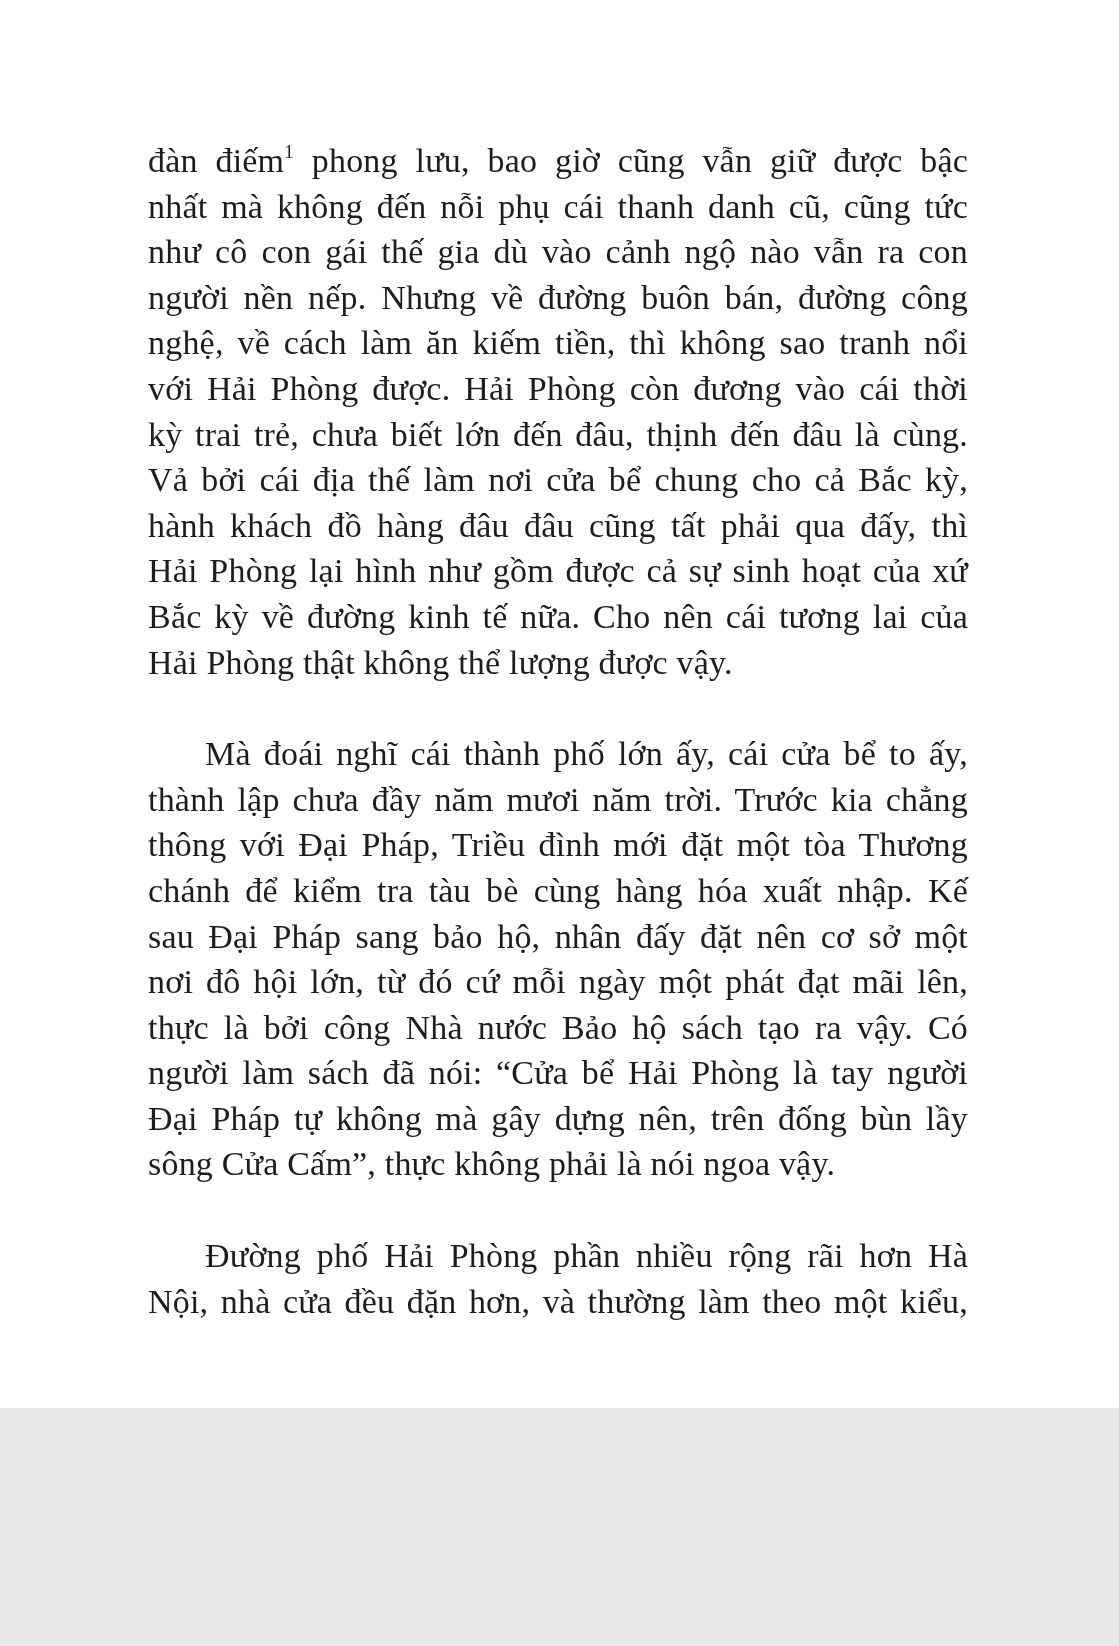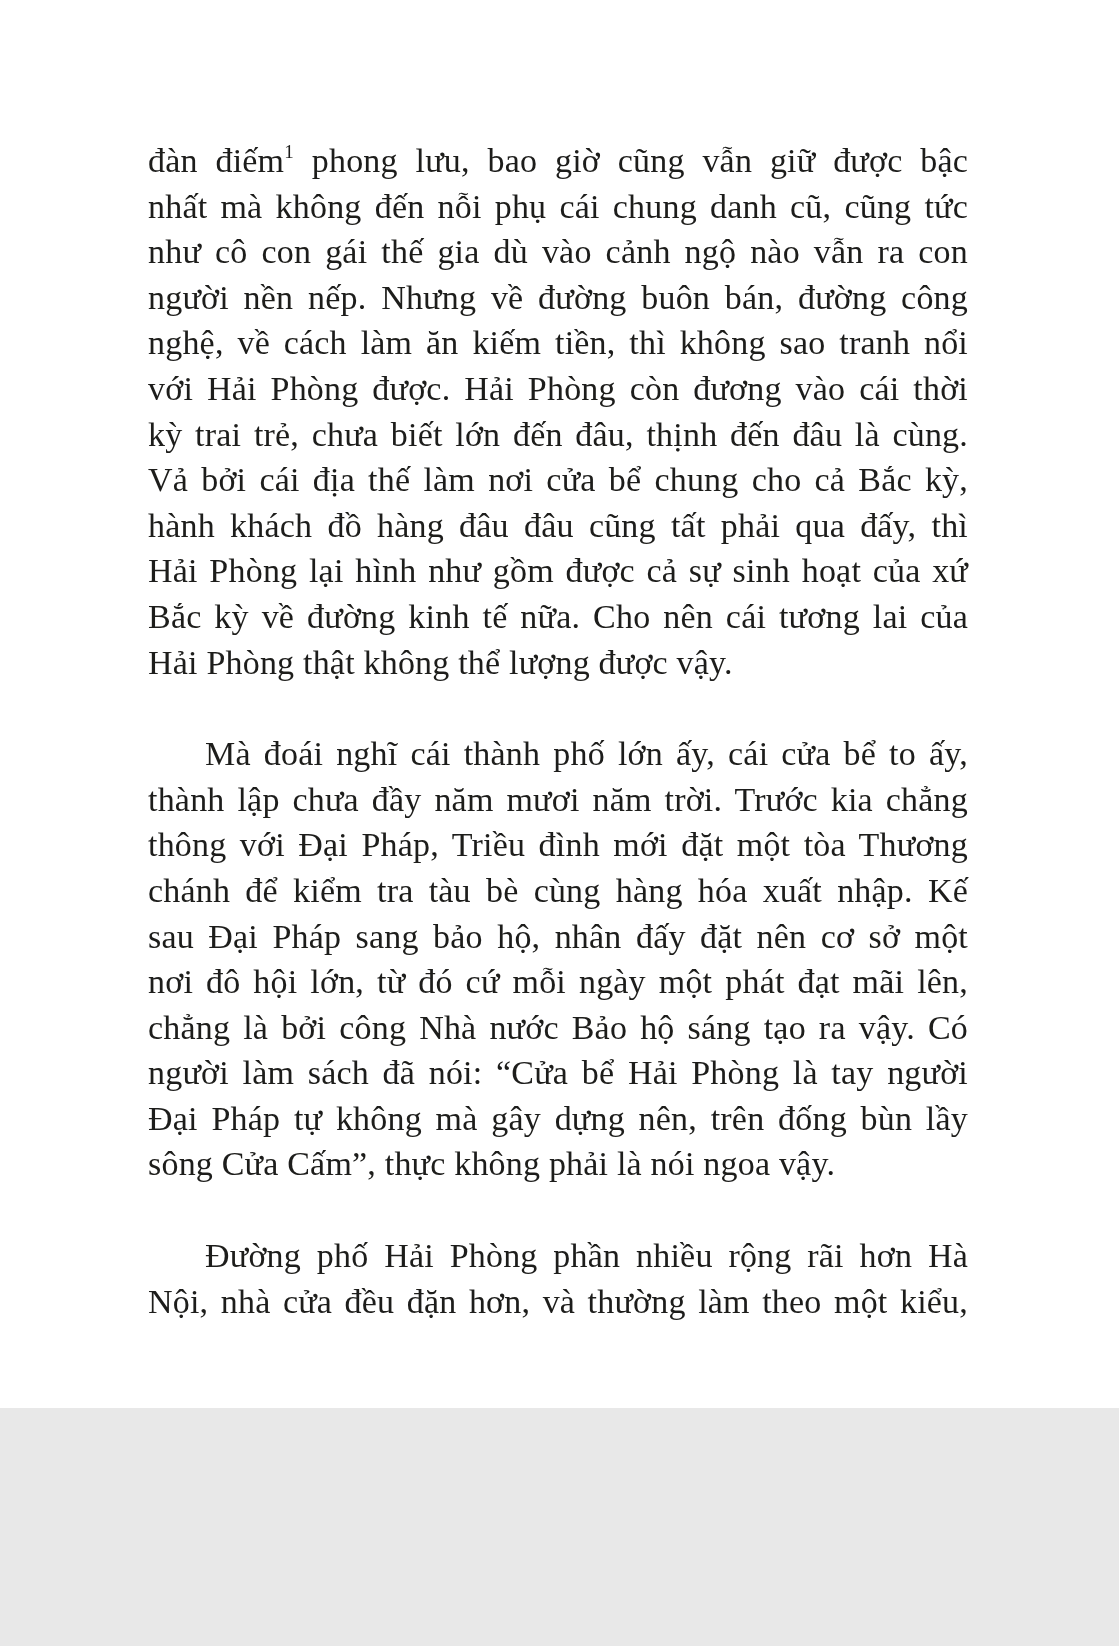--- a/index.html
+++ b/index.html
@@ -89,41 +89,41 @@
 </style>
 </head>
 <body>
 
 <div class="page">
 
   <main class="text-block">
 
     <div class="para">
       <div class="line"><span>đàn điếm</span><sup>1</sup><span> phong lưu, bao giờ cũng vẫn giữ được bậc</span></div>
-      <div class="line">nhất mà không đến nỗi phụ cái chung danh cũ, cũng tức</div>
+      <div class="line">nhất mà không đến nỗi phụ cái thanh danh cũ, cũng tức</div>
       <div class="line">như cô con gái thế gia dù vào cảnh ngộ nào vẫn ra con</div>
       <div class="line">người nền nếp. Nhưng về đường buôn bán, đường công</div>
       <div class="line">nghệ, về cách làm ăn kiếm tiền, thì không sao tranh nổi</div>
       <div class="line">với Hải Phòng được. Hải Phòng còn đương vào cái thời</div>
       <div class="line">kỳ trai trẻ, chưa biết lớn đến đâu, thịnh đến đâu là cùng.</div>
       <div class="line">Vả bởi cái địa thế làm nơi cửa bể chung cho cả Bắc kỳ,</div>
       <div class="line">hành khách đồ hàng đâu đâu cũng tất phải qua đấy, thì</div>
       <div class="line">Hải Phòng lại hình như gồm được cả sự sinh hoạt của xứ</div>
       <div class="line">Bắc kỳ về đường kinh tế nữa. Cho nên cái tương lai của</div>
       <div class="line last">Hải Phòng thật không thể lượng được vậy.</div>
     </div>
 
     <div class="para indent">
       <div class="line">Mà đoái nghĩ cái thành phố lớn ấy, cái cửa bể to ấy,</div>
       <div class="line">thành lập chưa đầy năm mươi năm trời. Trước kia chẳng</div>
       <div class="line">thông với Đại Pháp, Triều đình mới đặt một tòa Thương</div>
       <div class="line">chánh để kiểm tra tàu bè cùng hàng hóa xuất nhập. Kế</div>
       <div class="line">sau Đại Pháp sang bảo hộ, nhân đấy đặt nên cơ sở một</div>
       <div class="line">nơi đô hội lớn, từ đó cứ mỗi ngày một phát đạt mãi lên,</div>
-      <div class="line">chẳng là bởi công Nhà nước Bảo hộ sáng tạo ra vậy. Có</div>
+      <div class="line">thực là bởi công Nhà nước Bảo hộ sách tạo ra vậy. Có</div>
       <div class="line">người làm sách đã nói: “Cửa bể Hải Phòng là tay người</div>
       <div class="line">Đại Pháp tự không mà gây dựng nên, trên đống bùn lầy</div>
       <div class="line last">sông Cửa Cấm”, thực không phải là nói ngoa vậy.</div>
     </div>
 
     <div class="para indent">
       <div class="line">Đường phố Hải Phòng phần nhiều rộng rãi hơn Hà</div>
       <div class="line">Nội, nhà cửa đều đặn hơn, và thường làm theo một kiểu,</div>
     </div>
 

